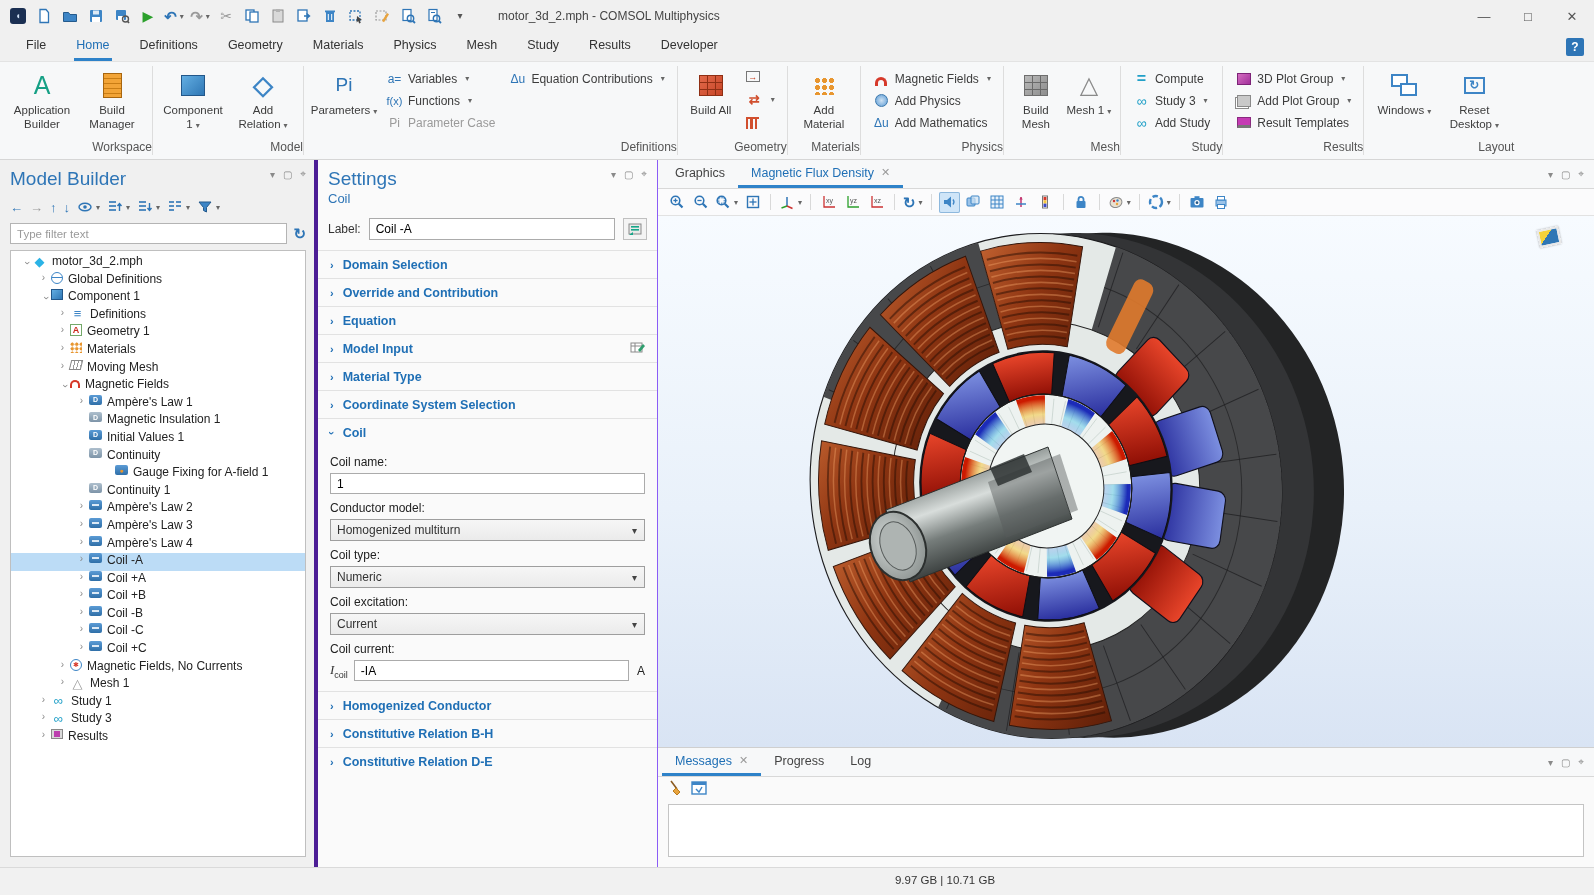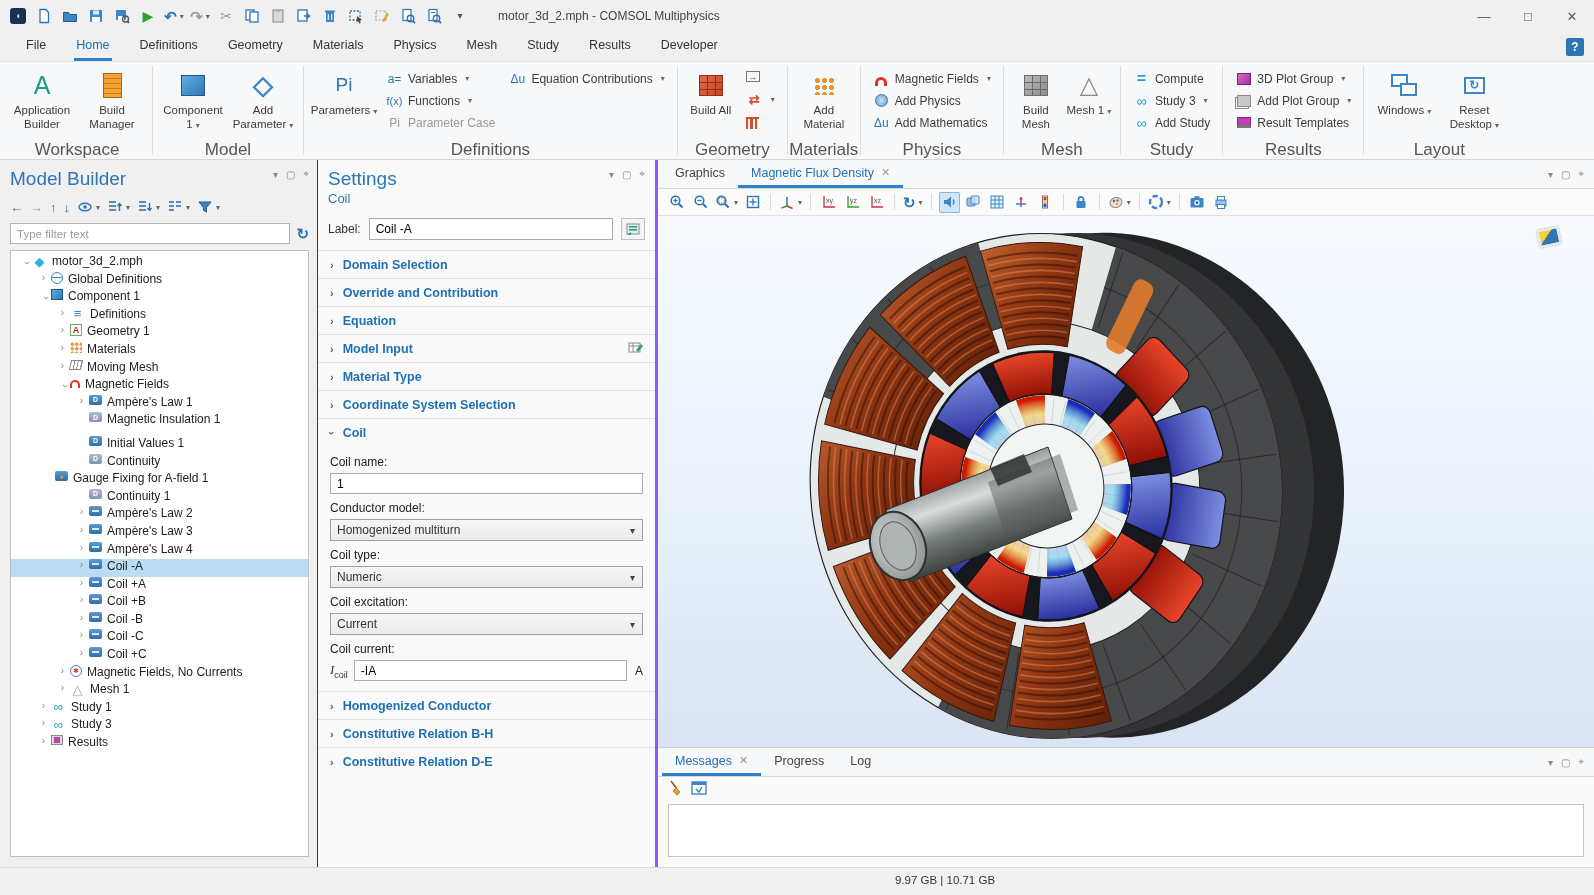--- a/index.html
+++ b/index.html
@@ -14,21 +14,21 @@
   .wbtn{width:44px;height:32px;display:flex;align-items:center;justify-content:center;font-size:13px;color:#555}
   
   #menubar{height:30px;background:#f0f0f0;display:flex;align-items:flex-end;padding:0 10px 0 24px;position:relative;border-bottom:1px solid #e3e3e3}
   .mtab{padding:5px 2px 6px;margin-right:26px;font-size:12.5px;color:#333;cursor:default;border-bottom:3px solid transparent}
   .mtab.active{color:#1f6fb5;border-bottom-color:#2e82c9}
   #help-btn{position:absolute;right:10px;bottom:5px;width:18px;height:18px;background:#2e75b6;color:#fff;font-weight:bold;border-radius:2px;display:flex;align-items:center;justify-content:center;font-size:12px}
   
   #ribbon{height:98px;background:#f7f8f9;border-bottom:1px solid #d6d6d6;display:flex;align-items:stretch;padding:0 2px}
   .rgroup{display:flex;flex-direction:column}
   .rbody{flex:1;display:flex;align-items:flex-start;padding:5px 7px 0;gap:4px}
-  .rlabel{height:19px;text-align:center;font-size:17px;color:#555}
+  .rlabel{height:19px;text-align:right;font-size:12px;color:#555}
   .rsep{width:1px;background:#ddd;margin:4px 0}
   .rbig{width:66px;display:flex;flex-direction:column;align-items:center;text-align:center;padding:2px 0;border-radius:2px}
   .rbig .ricon{height:32px;display:flex;align-items:center;justify-content:center}
   .rlbl{font-size:11.5px;color:#3c3c3c;line-height:1.2;margin-top:3px}
   .caret{font-size:8px;color:#666;margin-left:3px}
   .rcol{display:flex;flex-direction:column;gap:3px;padding-top:2px}
   .rsmall{display:flex;align-items:center;gap:5px;padding:2px 5px;border-radius:2px;white-space:nowrap;font-size:12px;color:#3c3c3c}
   .rsmall.disabled{color:#9a9a9a}
   
   .ri{display:inline-flex;align-items:center;justify-content:center}
@@ -69,21 +69,21 @@
   .si-import{width:14px;height:11px;border:1.5px solid #777}
   .si-import::before{content:"→";color:#c74527;font-size:9px;font-weight:bold}
   .si-loop::before{content:"⇄";color:#d14f2e;font-size:13px;font-weight:bold}
   .si-fence{width:13px;height:12px;border-top:2px solid #d14f2e;background:repeating-linear-gradient(90deg,#d14f2e 0 2px,transparent 2px 4.5px)}
   
   #main{display:flex;height:707px;background:#f0f0f0}
   .panel-title{font-size:19px;color:#2e75b6;font-weight:400}
   .panel-sub{font-size:13px;color:#2e75b6;margin-top:1px}
   .panel-ctrl{display:flex;gap:8px;color:#8a8a8a;font-size:10px;align-items:center}
   
-  #model-builder{width:318px;border-right:1px solid #4c1d95;background:#f0f0f0;display:flex;flex-direction:column;padding:8px 8px 10px 10px}
+  #model-builder{width:318px;border-right:4px solid #4c1d95;background:#f0f0f0;display:flex;flex-direction:column;padding:8px 8px 10px 10px}
   #mb-head{display:flex;justify-content:space-between;align-items:flex-start}
   #mb-toolbar{display:flex;align-items:center;gap:7px;margin-top:6px;height:22px}
   .mbt{color:#2e75b6;font-size:13px;font-weight:bold;display:inline-flex;align-items:center}
   .mbt.gray{color:#9a9a9a}
   #mb-filter{display:flex;align-items:center;gap:6px;margin-top:5px}
   #mb-filter input{flex:1;height:21px;border:1px solid #b4b4b4;padding:0 6px;font-size:11.5px;font-family:inherit;color:#333;background:#fff}
   #mb-filter input::placeholder{color:#9a9a9a}
   #tree{flex:1;margin-top:6px;background:#fff;border:1px solid #bfbfbf;overflow:hidden;padding-top:3px}
   .trow{height:17.6px;display:flex;white-space:nowrap;font-size:12px;color:#222}
   .trow.selected{background:#bcdcf6}
@@ -108,21 +108,21 @@
   .ti-gauge::before{content:"●";color:#e8962f;font-size:7px}
   .ti-coil{width:13px;height:10px;border-radius:2px;background:linear-gradient(#5b9bd5,#2f6fa8);display:inline-flex;align-items:center;justify-content:center}
   .ti-coil::before{content:"";width:7px;height:2px;background:#dce9f5}
   .ti-mfnc{width:12px;height:12px;border-radius:50%;border:1.5px solid #3d85c6;font-size:7px}
   .ti-mfnc::before{content:"✱";color:#d6392a}
   .ti-mesh::before{content:"△";color:#999;font-size:13px}
   .ti-study::before{content:"∞";color:#21a0c8;font-size:13px}
   .ti-results{width:12px;height:10px;border:1px solid #888;background:#d9d9d9;display:inline-flex;align-items:flex-end;justify-content:center}
   .ti-results::before{content:"";width:6px;height:6px;background:#bc3fae;margin-bottom:1px}
   
-  #settings{width:340px;border-right:3px solid #8b5cf6;background:#fafafa;display:flex;flex-direction:column;padding:8px 0 0}
+  #settings{width:340px;border-right:1px solid #8b5cf6;background:#fafafa;display:flex;flex-direction:column;padding:8px 0 0}
   #set-head{display:flex;justify-content:space-between;align-items:flex-start;padding:0 10px}
   #label-row{display:flex;align-items:center;gap:8px;margin:12px 10px 10px}
   #label-row input{flex:1;height:22px;border:1px solid #ababab;padding:0 6px;font-size:12px;font-family:inherit;background:#fff}
   .iconbtn{width:24px;height:22px;border:1px solid #c0c0c0;background:#f4f4f4;display:flex;align-items:center;justify-content:center}
   .sec{height:28px;display:flex;align-items:center;gap:9px;padding:0 12px;border-top:1px solid #e2e2e2;background:#fafafa}
   .sec .chev{color:#1f6fb5;font-size:11px;font-weight:bold}
   .sec .chev.exp{transform:rotate(90deg)}
   .sec .stitle{color:#1f6fb5;font-size:12.5px;font-weight:bold;flex:1}
   .sec-body{padding:2px 12px 10px;background:#fafafa}
   .fld-label{margin:7px 0 4px;color:#222}
@@ -308,21 +308,21 @@
       <div class="rbig">
         <span class="ricon">
             <span class="ri ri-component"></span>
           </span>
         <span class="rlbl"><span>Component 1</span><span class="caret">▾</span></span>
       </div>
       <div class="rbig">
         <span class="ricon">
             <span class="ri ri-addcomponent"></span>
           </span>
-        <span class="rlbl"><span>Add Parameter</span><span class="caret">▾</span></span>
+        <span class="rlbl"><span>Add Relation</span><span class="caret">▾</span></span>
       </div>
     </div>
     <div class="rlabel">Model</div>
   </div>
   <div class="rsep"></div>
 
   <div class="rgroup">
     <div class="rbody">
       <div class="rbig">
         <span class="ricon">
@@ -628,31 +628,31 @@
         <div class="trow" style="padding-left: 63px;">
           <span class="tarrow">›</span>
           <span class="ticon ti-dlaw"></span>
           <span>Ampère's Law 1</span>
         </div>
         <div class="trow" style="padding-left: 63px;">
           <span class="tarrow"></span>
           <span class="ticon ti-bnd"></span>
           <span>Magnetic Insulation 1</span>
         </div>
-        <div class="trow" style="padding-left: 63px; margin-top: 6px;">
+        <div class="trow" style="padding-left: 63px;">
           <span class="tarrow"></span>
           <span class="ticon ti-dlaw"></span>
           <span>Initial Values 1</span>
         </div>
         <div class="trow" style="padding-left: 63px;">
           <span class="tarrow"></span>
           <span class="ticon ti-bnd"></span>
           <span>Continuity</span>
         </div>
-        <div class="trow" style="padding-left: 29px;">
+        <div class="trow" style="padding-left: 89px;">
           <span class="tarrow"></span>
           <span class="ticon ti-gauge"></span>
           <span>Gauge Fixing for A-field 1</span>
         </div>
         <div class="trow" style="padding-left: 63px;">
           <span class="tarrow"></span>
           <span class="ticon ti-bnd"></span>
           <span>Continuity 1</span>
         </div>
         <div class="trow" style="padding-left: 63px;">

